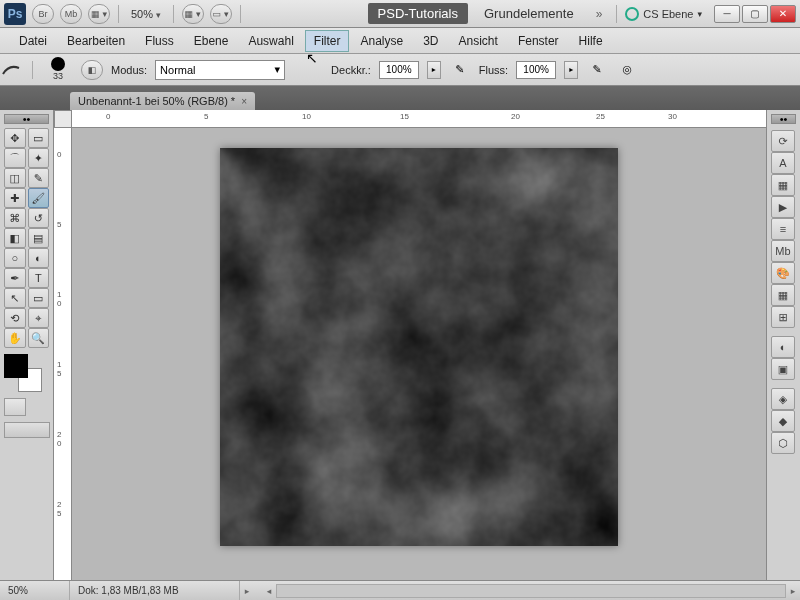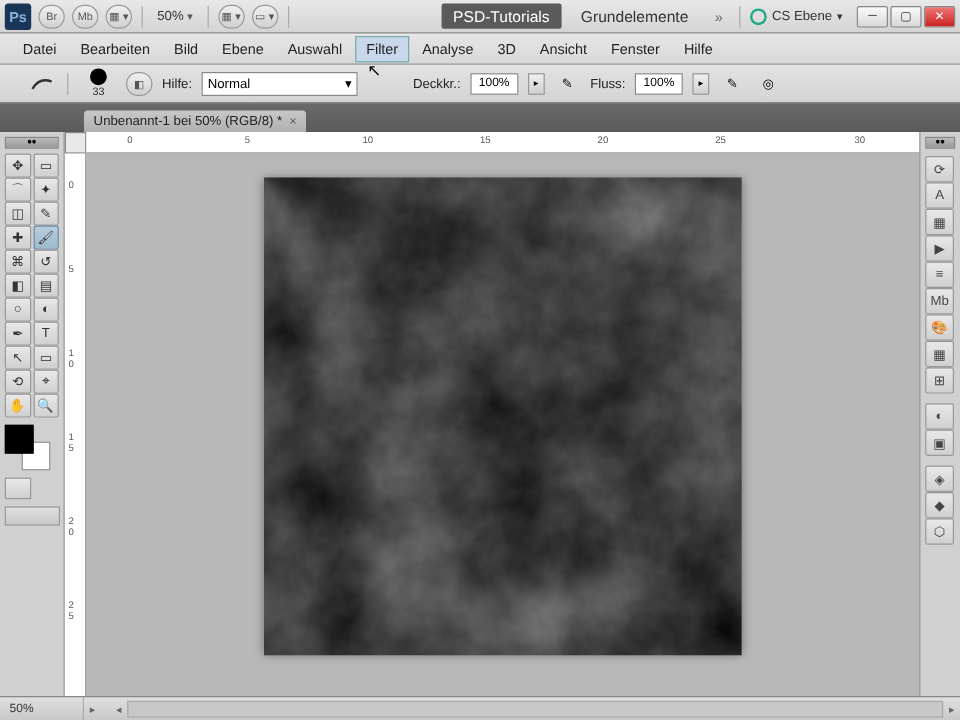--- a/index.html
+++ b/index.html
@@ -19,21 +19,21 @@
 .win-controls { display:flex; gap:2px; margin-left:6px; }
 .win-btn { width:26px; height:18px; border:1px solid #888; background:linear-gradient(#fafafa,#d8d8d8); border-radius:2px; display:flex; align-items:center; justify-content:center; font-size:10px; color:#333; }
 .win-btn.close { background:linear-gradient(#e77,#c22); color:#fff; }
 
 
 .menubar { height: 26px; background: linear-gradient(#e6e6e6,#d8d8d8); display:flex; align-items:center; padding: 0 10px; gap: 2px; border-bottom:1px solid #999; }
 .menu-item { padding: 4px 9px; color:#222; font-size:12px; cursor:default; }
 .menu-item.active { background:#c8d8ea; border:1px solid #7aa; padding:3px 8px; }
 
 
-.optionsbar { height: 32px; background: linear-gradient(#e2e2e2,#d4d4d4); display:flex; align-items:center; padding:0 24px; gap:8px; border-bottom:1px solid #888; }
+.optionsbar { height: 32px; background: linear-gradient(#e2e2e2,#d4d4d4); display:flex; align-items:center; padding:0 0; gap:8px; border-bottom:1px solid #888; }
 .opt-icon { width:22px; height:22px; display:flex; align-items:center; justify-content:center; }
 .brush-preview { width:30px; height:26px; display:flex; flex-direction:column; align-items:center; }
 .brush-dot { width:14px; height:14px; background:#000; border-radius:50%; }
 .brush-num { font-size:9px; color:#333; }
 .opt-label { color:#222; font-size:11px; }
 .opt-select { height:20px; width:130px; background:#fff; border:1px solid #888; font-size:11px; padding:0 4px; display:flex; align-items:center; justify-content:space-between; }
 .opt-input { width:40px; height:18px; background:#fff; border:1px solid #888; font-size:10px; text-align:right; display:flex; align-items:center; justify-content:center; }
 .tiny-btn { width:14px; height:18px; background:linear-gradient(#f0f0f0,#d0d0d0); border:1px solid #999; display:flex; align-items:center; justify-content:center; font-size:8px; }
 
 
@@ -113,21 +113,21 @@
   <div class="win-controls">
     <div class="win-btn">─</div>
     <div class="win-btn">▢</div>
     <div class="win-btn close">✕</div>
   </div>
 </div>
 
 <div class="menubar" id="menubar">
     <div class="menu-item">Datei</div>
     <div class="menu-item">Bearbeiten</div>
-    <div class="menu-item">Bild</div>
+    <div class="menu-item">Fluss</div>
     <div class="menu-item">Ebene</div>
     <div class="menu-item">Auswahl</div>
     <div class="menu-item active">Filter</div>
     <div class="menu-item">Analyse</div>
     <div class="menu-item">3D</div>
     <div class="menu-item">Ansicht</div>
     <div class="menu-item">Fenster</div>
     <div class="menu-item">Hilfe</div>
   </div>
 <div class="cursor">↖</div>
@@ -137,21 +137,21 @@
     <svg width="20" height="16">
         <path d="M2 12 Q8 2 18 6" stroke="#333" fill="none" stroke-width="2"></path>
       </svg>
   </div>
   <div class="tb-sep"></div>
   <div class="brush-preview">
     <div class="brush-dot"></div>
     <div class="brush-num">33</div>
   </div>
   <div class="tb-box">◧</div>
-  <span class="opt-label">Hilfe:</span>
+  <span class="opt-label">Modus:</span>
   <div class="opt-select">
     <span>Normal</span>
       <span>▾</span>
   </div>
   <div class="flex-spacer" style="max-width:30px"></div>
   <span class="opt-label">Deckkr.:</span>
   <div class="opt-input">100%</div>
   <div class="tiny-btn">▸</div>
   <div class="opt-icon">✎</div>
   <span class="opt-label">Fluss:</span>
@@ -226,23 +226,23 @@
     <div class="screenmode"></div>
   </div>
 
   <div class="canvas-area">
     <div class="ruler-corner"></div>
     <div class="ruler-h" id="rulerh">
         <span style="left: 34px;">0</span>
         <span style="left: 132px;">5</span>
         <span style="left: 230px;">10</span>
         <span style="left: 328px;">15</span>
-        <span style="left: 426px;">20</span>
+        <span style="left: 439px;">20</span>
         <span style="left: 524px;">25</span>
-        <span style="left: 640px;">30</span>
+        <span style="left: 596px;">30</span>
       </div>
     <div class="canvas-body">
       <div class="ruler-v" id="rulerv">
           <span style="top: 22px; white-space: pre;">0</span>
           <span style="top: 92px; white-space: pre;">5</span>
           <span style="top: 162px; white-space: pre;">1
 0</span>
           <span style="top: 232px; white-space: pre;">1
 5</span>
           <span style="top: 302px; white-space: pre;">2
@@ -290,17 +290,18 @@
         <div class="r-gap"></div>
         <div class="r-icon">◈</div>
         <div class="r-icon">◆</div>
         <div class="r-icon">⬡</div>
       </div>
   </div>
 </div>
 
 <div class="statusbar">
   <div class="status-cell" style="width:70px">50%</div>
+  <div class="status-cell" style="width:170px">Dok: 1,83 MB/1,83 MB</div>
   <div class="status-arrow">▸</div>
   <div class="status-arrow" style="margin-left:8px">◂</div>
   <div style="flex:1; background:#c8c8c8; height:14px; border:1px solid #aaa;"></div>
   <div class="status-arrow">▸</div>
 </div>
 
 </body></html>

